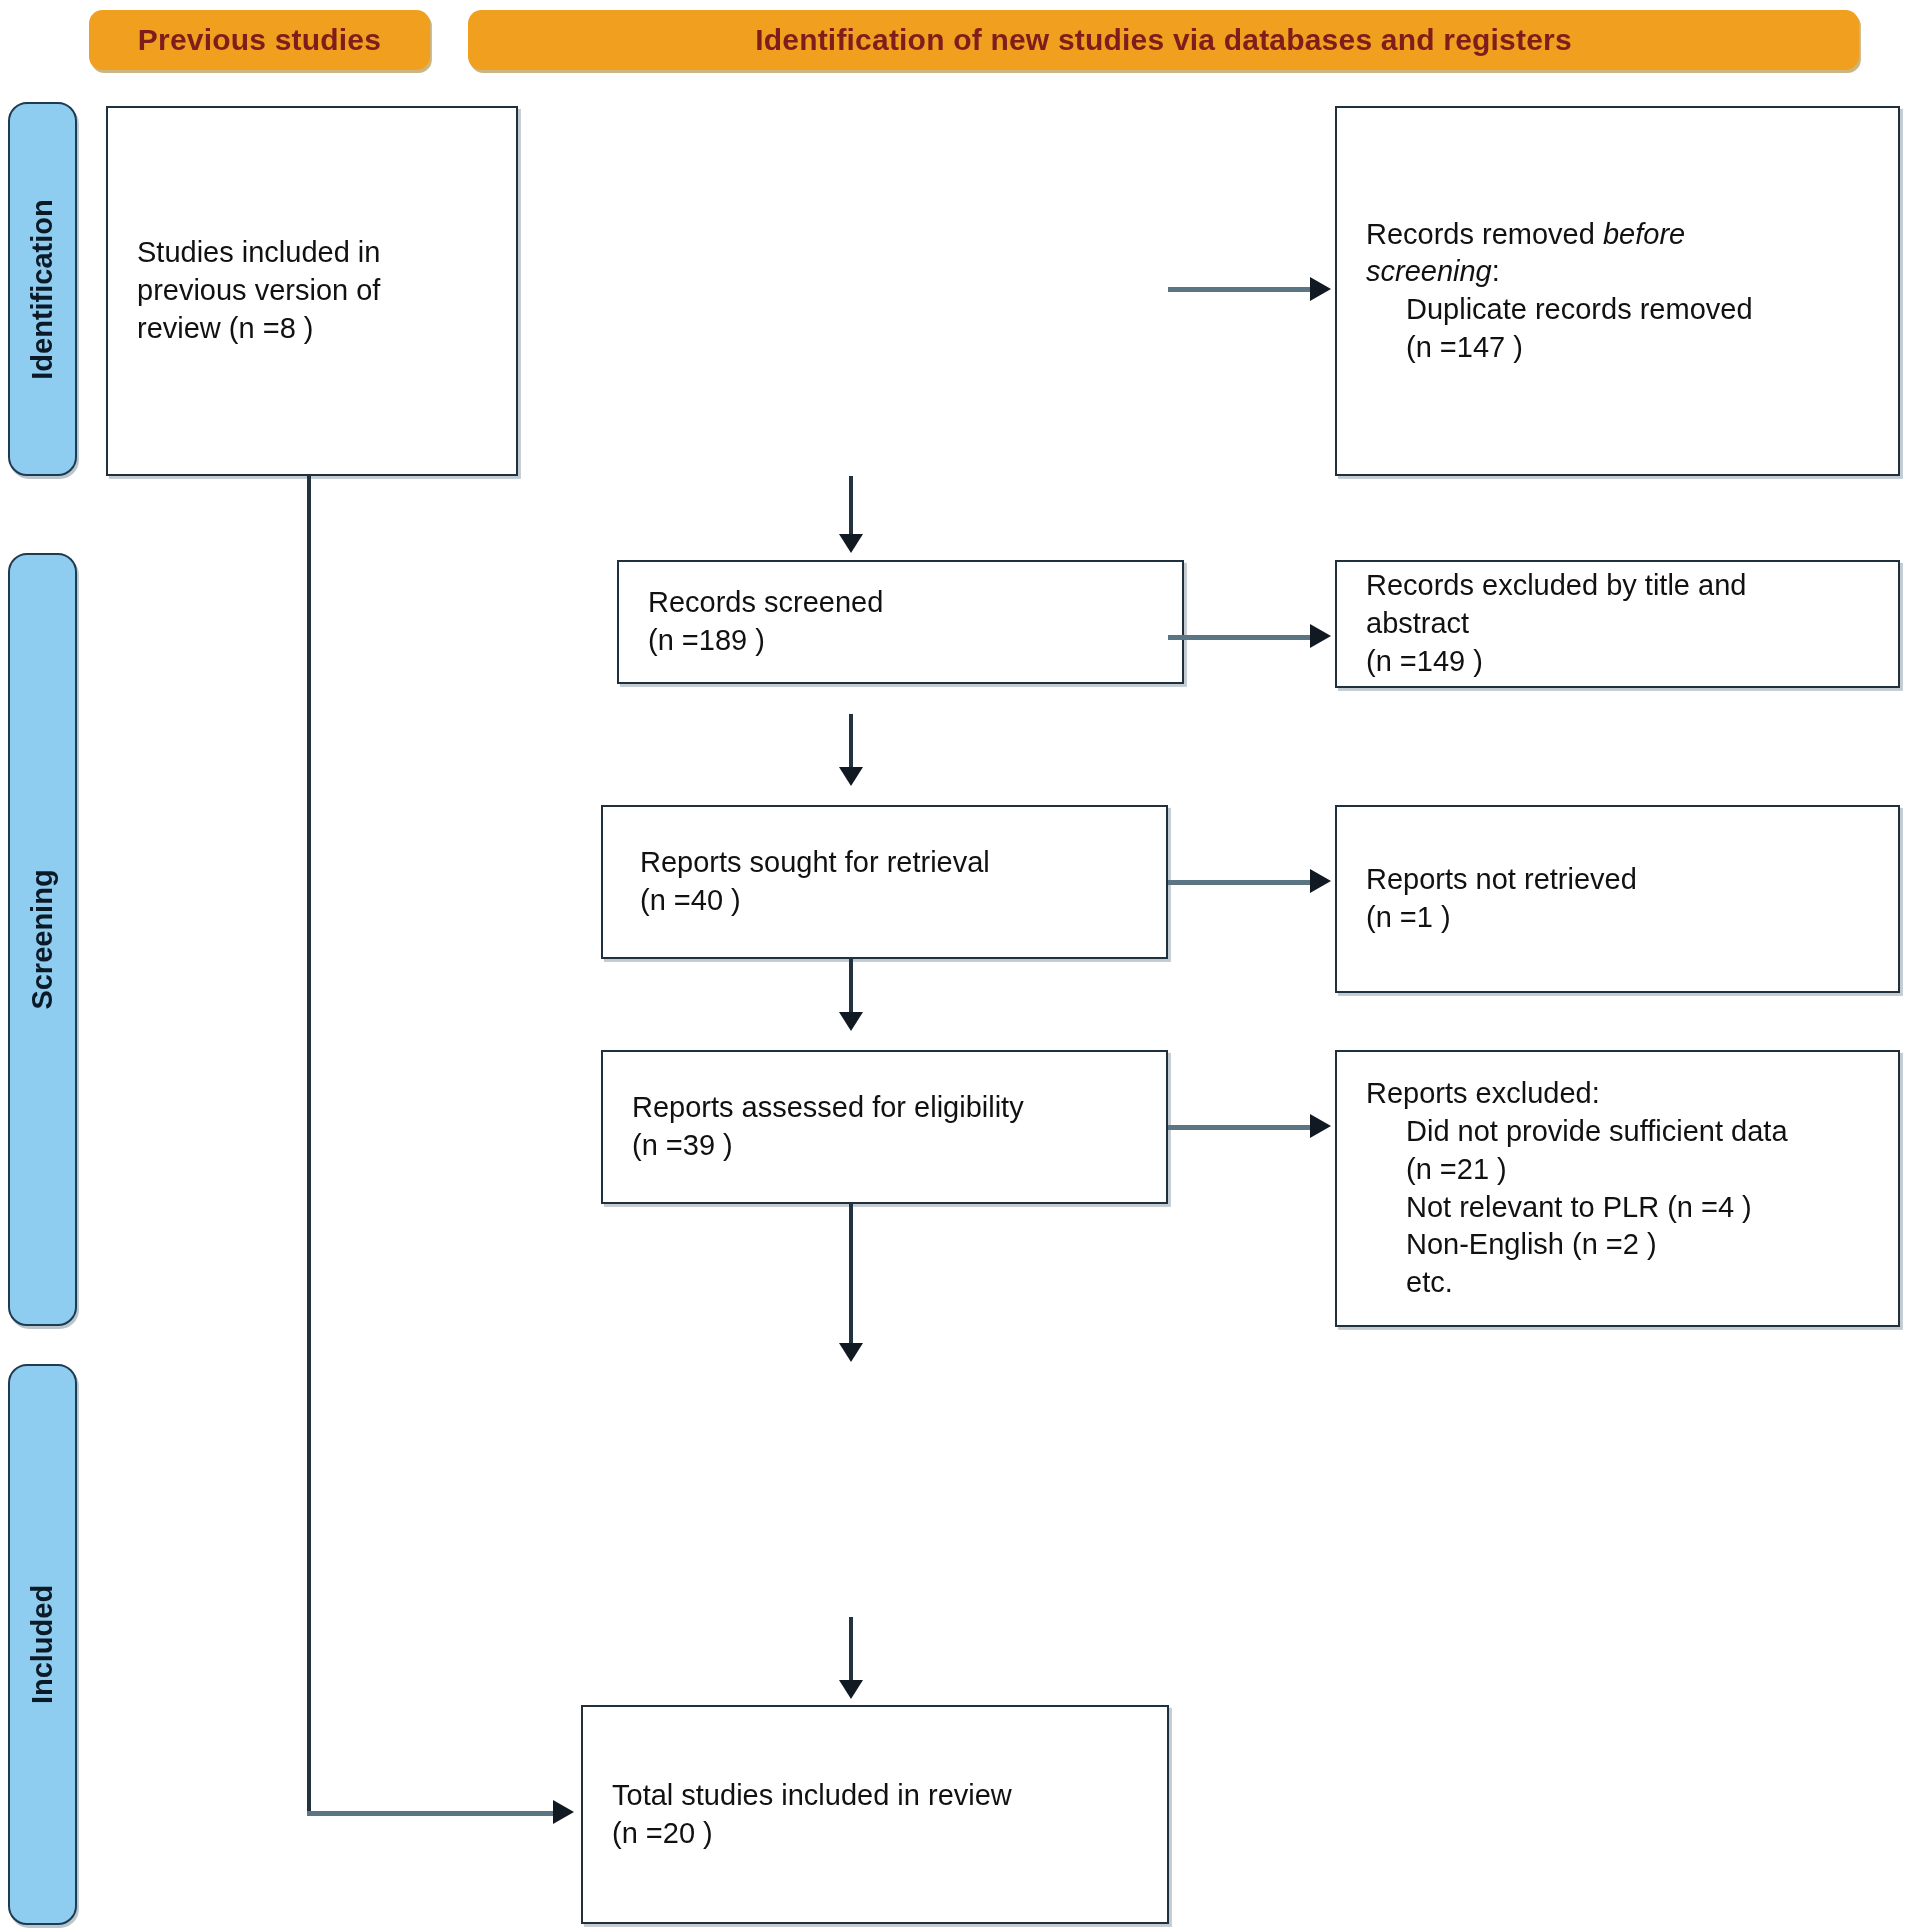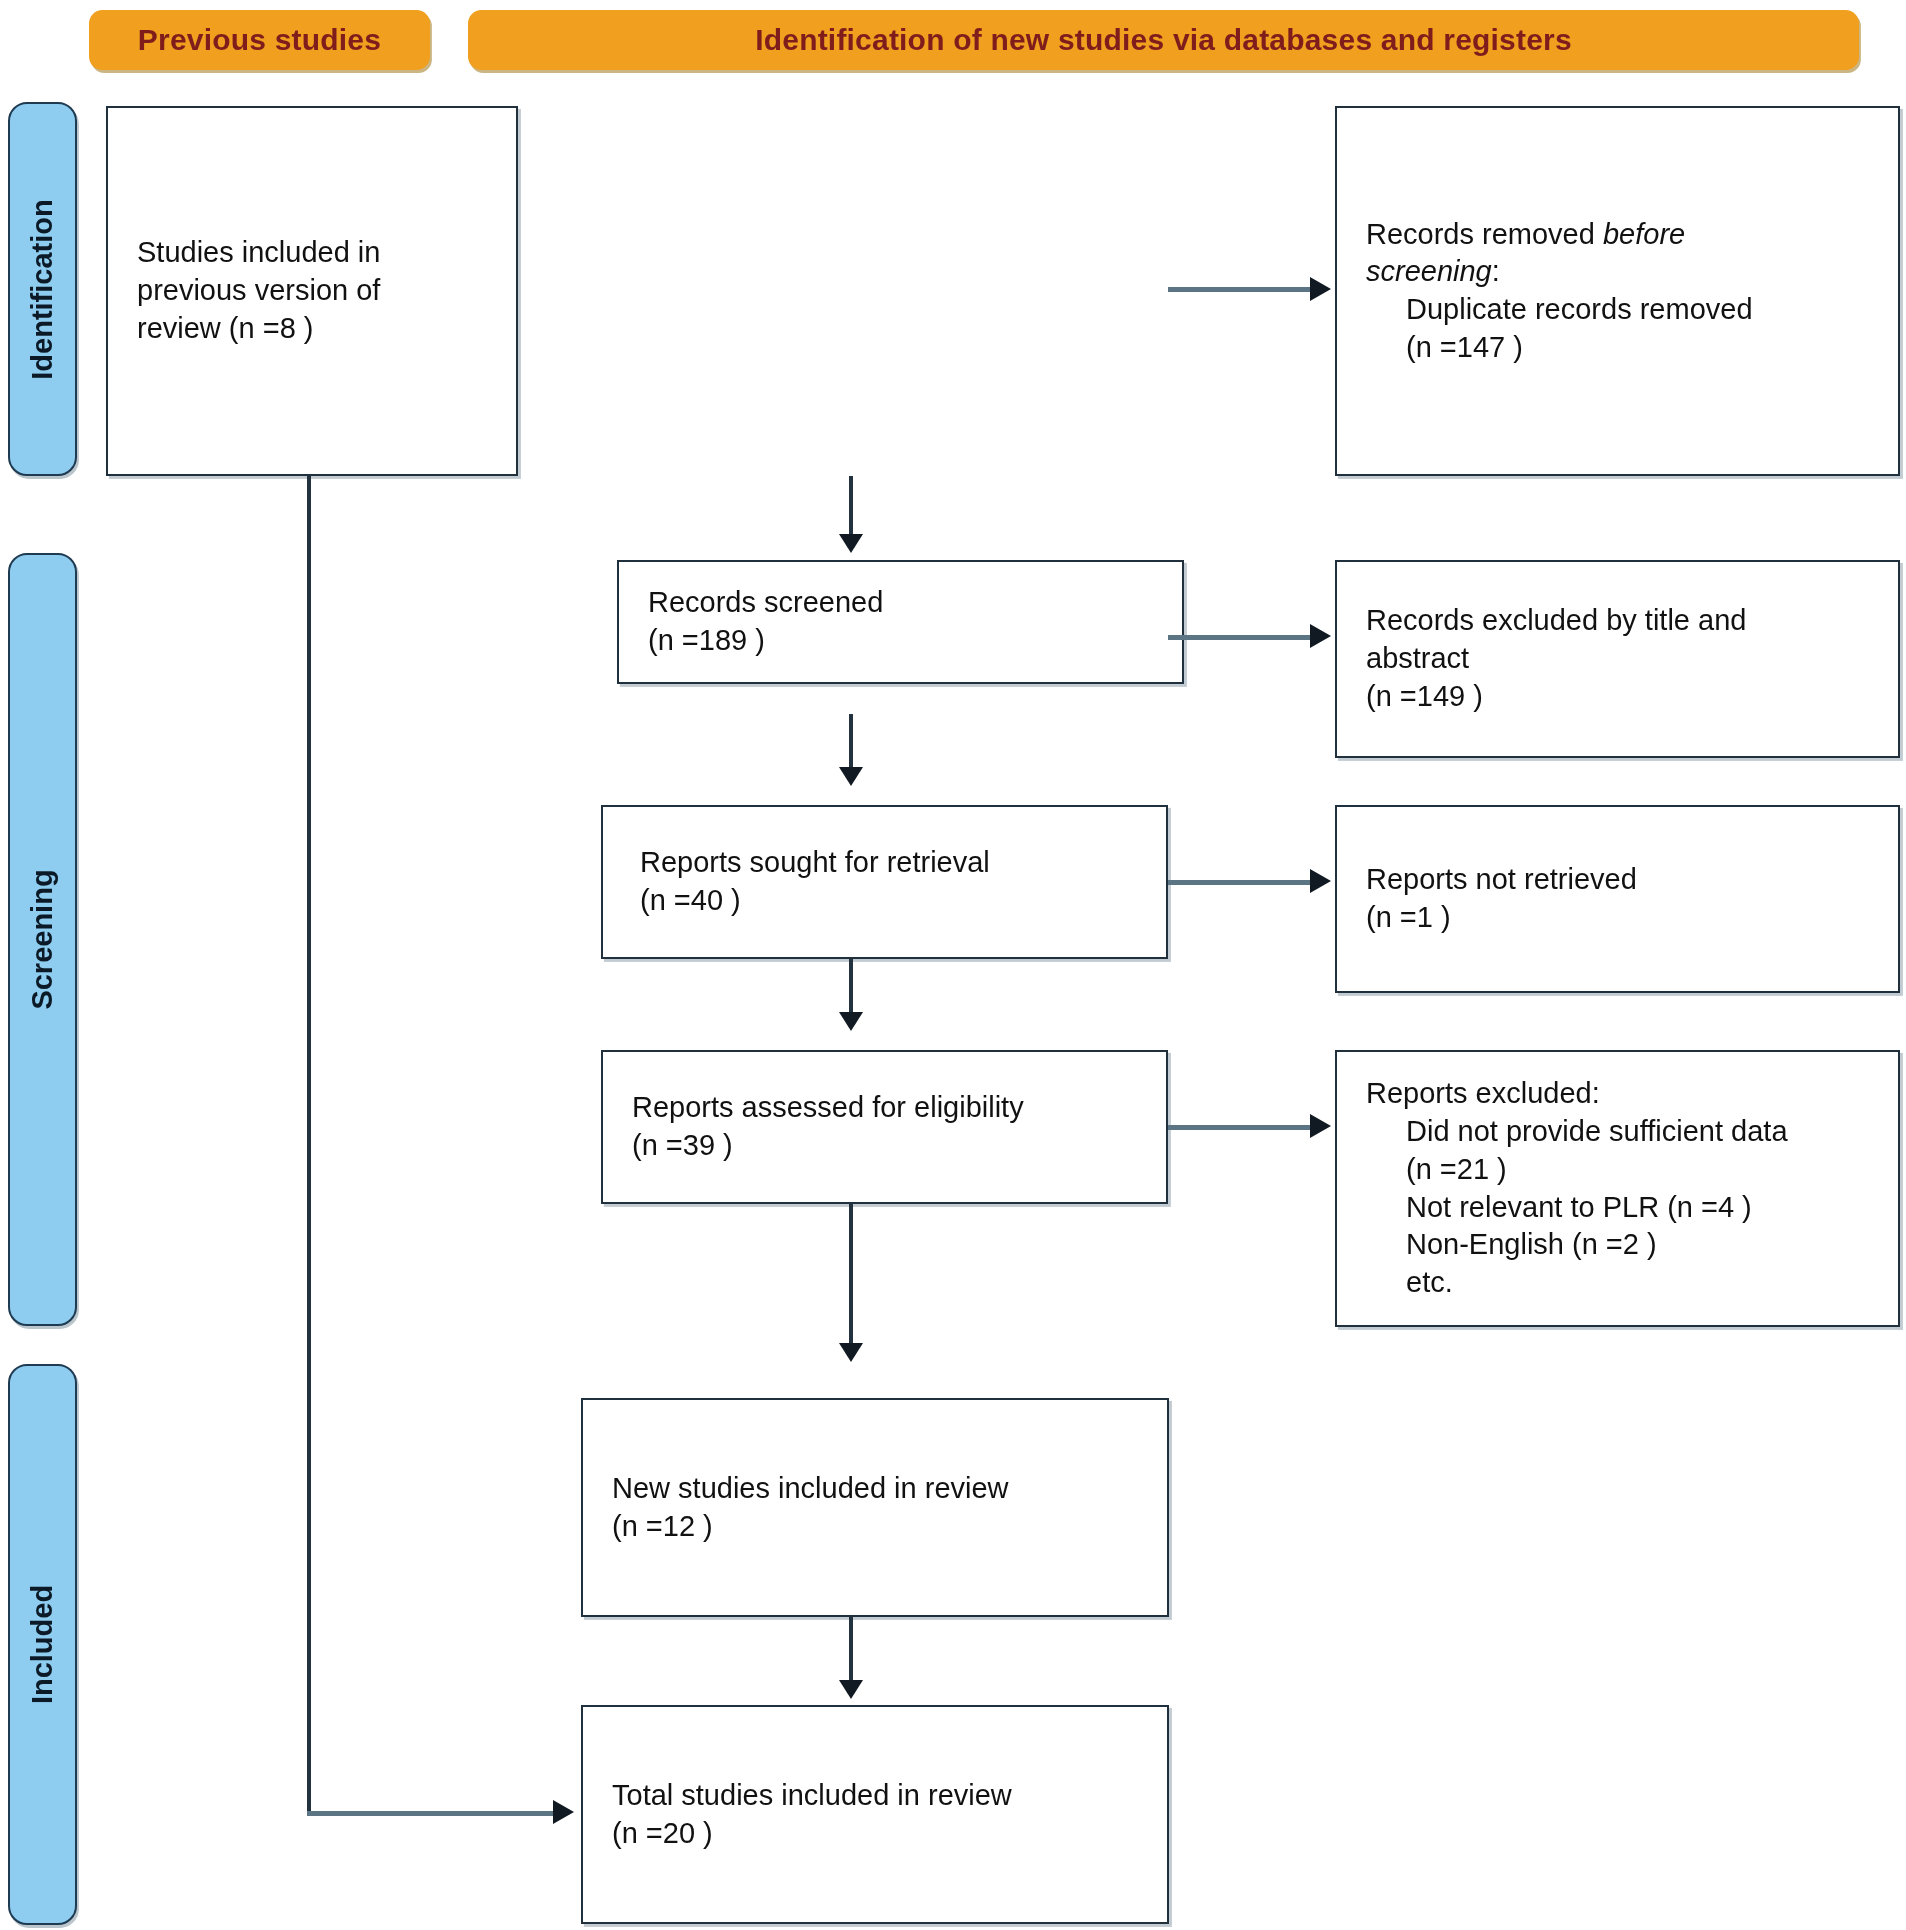--- a/index.html
+++ b/index.html
@@ -137,21 +137,21 @@
   <div class="hline" style="left:1168px; top:287px; width:146px;"></div>
   <div class="arrow-right" style="left:1310px; top:277px;"></div>
 
   <div class="vline" style="left:849px; top:476px; height:65px;"></div>
   <div class="arrow-down" style="left:839px; top:534px;"></div>
 
   <div class="box" style="left:601px; top:560px; width:567px; height:124px;margin-left:16px;">
     <div class="txt"><span>Records screened</span><br><span>(n =189 )</span></div>
   </div>
 
-  <div class="box" style="left:1335px; top:560px; width:565px; height:198px;">
+  <div class="box" style="left:1335px; top:560px; width:565px; height:128px;">
     <div class="txt"><span>Records excluded by title and</span><br><span>abstract</span><br><span>(n =149 )</span></div>
   </div>
 
   <div class="hline" style="left:1168px; top:635px; width:146px;"></div>
   <div class="arrow-right" style="left:1310px; top:624px;"></div>
 
   <div class="vline" style="left:849px; top:714px; height:60px;"></div>
   <div class="arrow-down" style="left:839px; top:767px;"></div>
 
   <div class="box" style="left:601px; top:805px; width:567px; height:154px;padding-left:8px;">
@@ -175,23 +175,20 @@
   <div class="box" style="left:1335px; top:1050px; width:565px; height:277px;">
     <div class="txt"><span>Reports excluded:</span><br><span class="ind">Did not provide sufficient data</span><br><span class="ind">(n =21 )</span><br><span class="ind">Not relevant to PLR (n =4 )</span><br><span class="ind">Non-English (n =2 )</span><br><span class="ind">etc.</span></div>
   </div>
 
   <div class="hline" style="left:1168px; top:1125px; width:146px;"></div>
   <div class="arrow-right" style="left:1310px; top:1114px;"></div>
 
   <div class="vline" style="left:849px; top:1204px; height:146px;"></div>
   <div class="arrow-down" style="left:839px; top:1343px;"></div>
 
-  <div class="box" style="left:581px; top:1398px; width:588px; height:219px;">
-    <div class="txt"><span>New studies included in review</span><br><span>(n =12 )</span></div>
-  </div>
 
   <div class="vline" style="left:849px; top:1617px; height:69px;"></div>
   <div class="arrow-down" style="left:839px; top:1680px;"></div>
 
   <div class="box" style="left:581px; top:1705px; width:588px; height:219px;">
     <div class="txt"><span>Total studies included in review</span><br><span>(n =20 )</span></div>
   </div>
 
   <div class="vline" style="left:307px; top:476px; height:1339px;"></div>
   <div class="hline" style="left:307px; top:1811px; width:250px;"></div>

